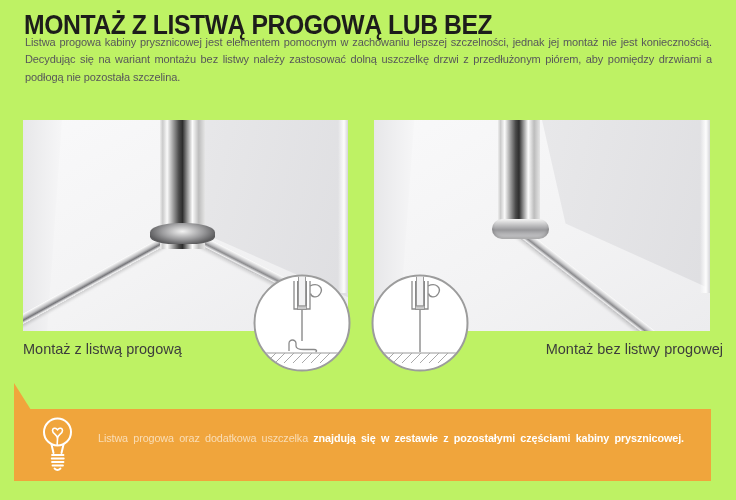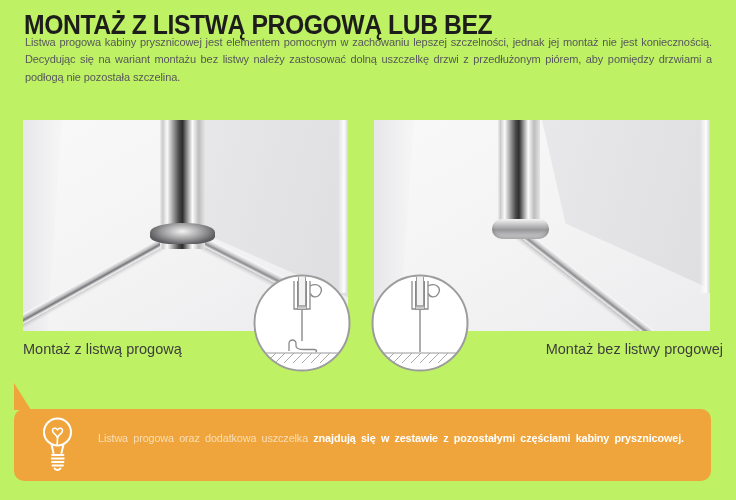--- a/index.html
+++ b/index.html
@@ -137,21 +137,21 @@
         <line x1="10" y1="80" x2="90" y2="80" stroke="#9a9a9a" stroke-width="1.1"></line>
         <path d="M14,90 L24,80 M23,90 L33,80 M32,90 L42,80 M41,90 L51,80 M50,90 L60,80 M59,90 L69,80 M68,90 L78,80 M77,90 L87,80" stroke="#a8a8a8" stroke-width="1"></path>
       </g>
     </svg>
   </div>
 
   <div class="caption caption-left">Montaż z listwą progową</div>
   <div class="caption caption-right">Montaż bez listwy progowej</div>
 
   <div class="note-spike" style="background: rgb(240, 165, 60);"></div>
-  <div class="note" style="background: rgb(240, 165, 60); border-radius: 10px;">
+  <div class="note" style="background: rgb(240, 165, 60);">
     <svg class="bulb" viewBox="0 0 37 58" fill="none" stroke="#ffffff" stroke-linecap="round">
       <circle cx="18.5" cy="16" r="13.5" stroke-width="2"></circle>
       <path d="M18.5,22.5 C18.5,18.5 13.5,18 13.5,14.5 C13.5,12.2 16.2,11.4 18,13.2 L18.5,13.8 L19,13.2 C20.8,11.4 23.5,12.2 23.5,14.5 C23.5,18 18.5,18.5 18.5,22.5 Z" stroke-width="1.6"></path>
       <path d="M18.5,22.5 C18.5,25 18.2,26.5 18.2,28.5" stroke-width="1.6"></path>
       <path d="M12.5,28.5 L14.5,37 M24.5,28.5 L22.5,37" stroke-width="2"></path>
       <path d="M13,39 H24.5 M12.7,42.5 H24.8 M13,46 H24.5 M13.5,49.5 H24" stroke-width="1.8"></path>
       <path d="M15.5,52.5 Q18.5,55.5 21.5,52.5" stroke-width="1.8"></path>
     </svg>
     <div class="note-text">
       <div class="nt-line1"><span>Listwa progowa oraz dodatkowa uszczelka </span><b>znajdują się w zestawie z pozostałymi częściami kabiny prysznicowej.</b></div>

